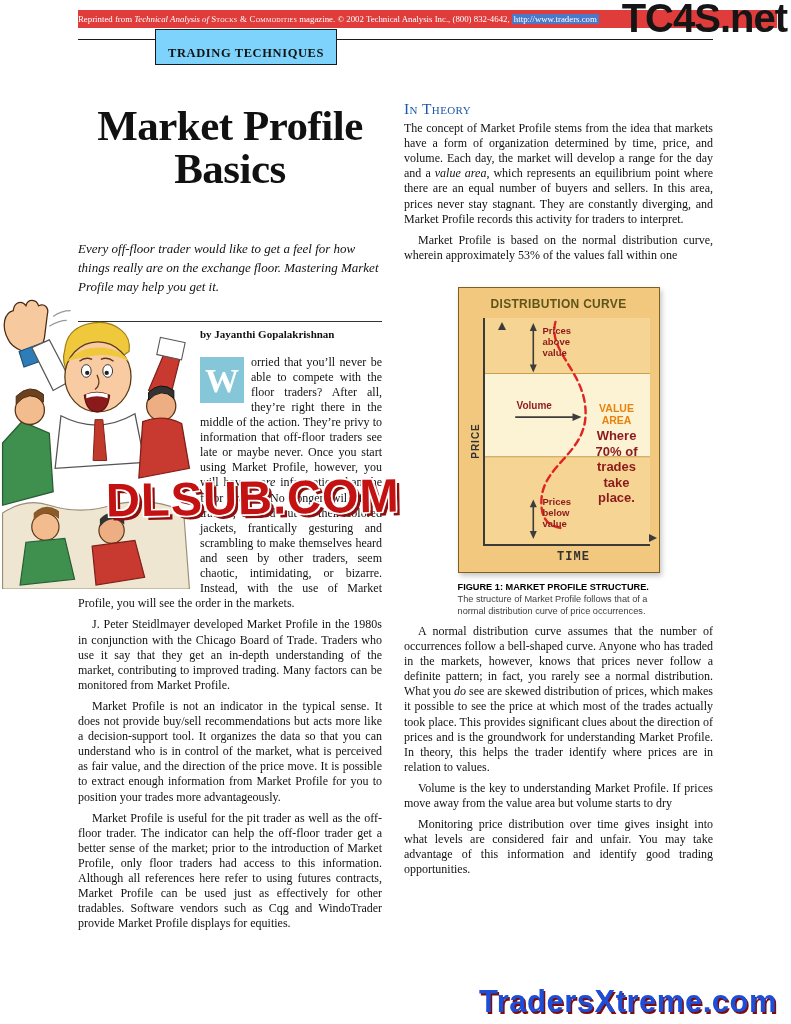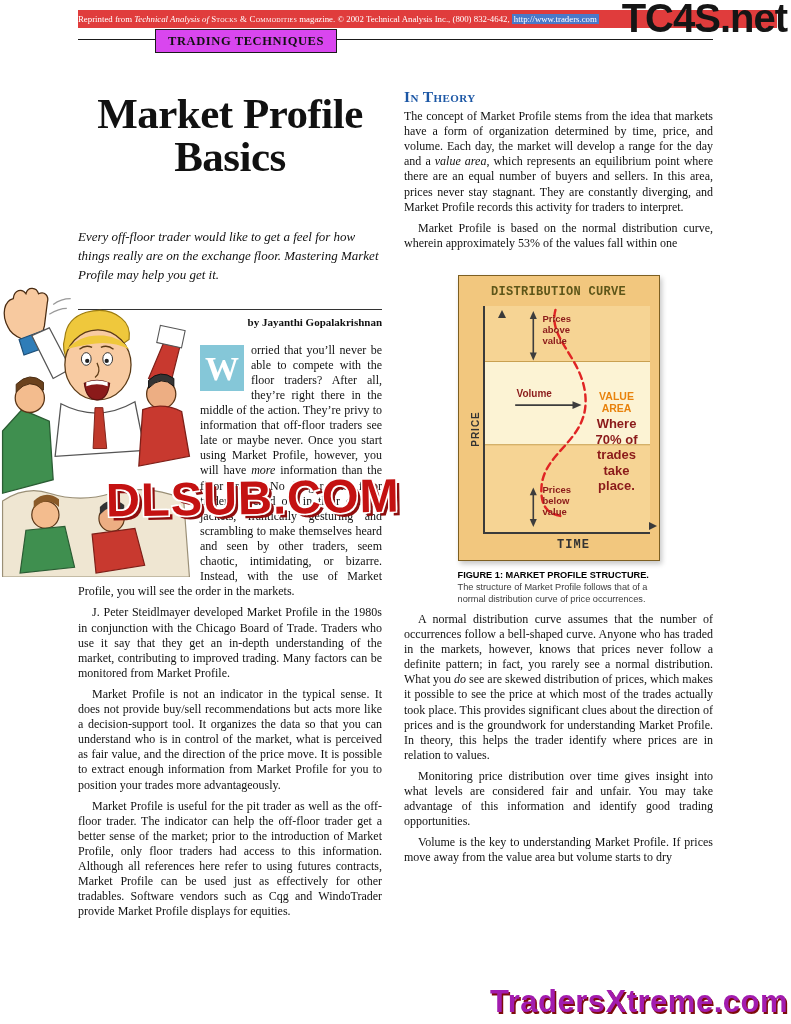--- a/index.html
+++ b/index.html
@@ -8,51 +8,51 @@
         font-family:"Liberation Serif","DejaVu Serif",serif;color:#111}
 
   
   .banner{position:absolute;left:78px;top:10px;right:14px;height:18px;background:#E03C3C;
           color:#fff;font-size:8.8px;line-height:18px;white-space:nowrap;overflow:hidden}
   .banner .smallcaps{font-variant:small-caps;letter-spacing:.3px}
   .banner .url{background:#4a79c9;padding:0 2px}
   .tc4s{position:absolute;top:-4px;right:4px;z-index:6;font-family:"Liberation Sans","DejaVu Sans",sans-serif;
         font-weight:bold;font-size:40px;letter-spacing:-1px;color:#151515}
   .toprule{position:absolute;left:78px;top:39px;width:635px;border-top:1.6px solid #1a1a1a}
-  .section-box{position:absolute;left:155px;top:29px;z-index:2;background:#d946ef;border:1.6px solid #1a1a1a;
-               padding:4px 12px 3px;font-weight:bold;font-size:12.5px;letter-spacing:.6px}
-
-  
-  .columns{position:absolute;left:78px;top:88px;width:635px;display:flex;gap:22px}
+  .section-box{position:absolute;left:155px;top:29px;z-index:2;background:#7dd3fc;border:1.6px solid #1a1a1a;
+               padding:16px 12px 3px;font-weight:bold;font-size:12.5px;letter-spacing:.6px}
+
+  
+  .columns{position:absolute;left:78px;top:100px;width:635px;display:flex;gap:22px}
   .col-left{width:308px}
   .col-right{width:313px}
 
   .title{text-align:center;font-weight:bold;font-size:43px;line-height:1.0;letter-spacing:-.5px;margin-top:4px}
   .title span{display:block;white-space:nowrap}
   .intro{margin-top:50px;font-style:italic;font-size:13px;line-height:1.45}
 
   .open-block{margin-top:24px}
   .illustration{float:left;width:192px;height:292px;margin:-24px 8px 6px -78px}
   .illustration svg{width:100%;height:100%}
-  .byline{border-top:1.2px solid #333;padding-top:6px;text-align:right;font-weight:bold;font-size:11px}
+  .byline{border-top:1.2px solid #333;padding-top:6px;text-align:left;font-weight:bold;font-size:11px}
 
   .p{font-size:12px;line-height:1.26;text-align:justify;margin-top:6px}
   .p1{margin-top:15px}
   .ind{text-indent:14px}
   .dropcap{float:left;width:44px;height:46px;background:#85C7D8;color:#fff;font-weight:bold;font-size:34px;
            text-align:center;line-height:48px;margin:2px 7px 1px 0}
 
-  .in-theory{color:#1C57A5;font-weight:bold;font-size:15.5px;font-variant:small-caps;letter-spacing:.4px}
+  .in-theory{color:#1C57A5;font-weight:normal;font-size:15.5px;font-variant:small-caps;letter-spacing:.4px}
   .col-right .p.first{margin-top:3px}
 
   
   .figure{width:202px;margin:24px auto 0 auto}
   .fig-panel{width:202px;background:#F2C77E;border:1px solid #7d5f22;padding:9px 9px 8px;
              box-shadow:2px 3px 5px rgba(0,0,0,.22)}
-  .fig-title{text-align:center;font-family:Liberation Mono, monospace;font-weight:bold;
+  .fig-title{text-align:center;font-family:Liberation Sans, sans-serif;font-weight:bold;
              font-size:12px;color:#5E5619;letter-spacing:.3px}
   .fig-body{position:relative;margin-top:7px;padding-left:15px}
   .plot{position:relative;height:228px;border-left:2.5px solid #3a3a3a;border-bottom:2.5px solid #3a3a3a}
   .plot svg{position:absolute;left:0;top:0;width:100%;height:100%}
   .price-label{position:absolute;left:7px;top:50%;transform:translate(-50%,-50%) rotate(-90deg);
                font-family:"Liberation Sans",sans-serif;font-weight:bold;font-size:10px;color:#333;letter-spacing:1px}
   .y-arrow{position:absolute;left:13.5px;top:4px;width:0;height:0;border-bottom:8px solid #3a3a3a;
            border-left:4.5px solid transparent;border-right:4.5px solid transparent}
   .x-arrow{position:absolute;right:-7px;bottom:2px;width:0;height:0;border-left:8px solid #3a3a3a;
            border-top:4.5px solid transparent;border-bottom:4.5px solid transparent}
@@ -69,23 +69,23 @@
   .va-sub{color:#8B1A1A;font-size:13px;margin-top:2px;line-height:1.2}
   .fig-caption{width:202px;margin:9px auto 0;font-family:"Liberation Sans","DejaVu Sans",sans-serif;
                font-size:9.2px;color:#3d3d3d;line-height:1.3}
   .cap-bold{font-weight:bold;color:#000}
 
   
   .wm-center{position:absolute;left:106px;top:470px;z-index:9;transform:rotate(-1deg);
              font-family:"Liberation Sans","DejaVu Sans",sans-serif;font-weight:bold;font-size:47px;
              letter-spacing:1px;color:#C41212;
              text-shadow:-1.5px -1.5px 0 #fff,1.5px -1.5px 0 #fff,-1.5px 1.5px 0 #fff,1.5px 1.5px 0 #fff,4px 4px 0 #8F0E0E}
-  .wm-bottom{position:absolute;right:3px;bottom:4px;z-index:9;
+  .wm-bottom{position:absolute;right:14px;bottom:4px;z-index:9;
              font-family:"Liberation Sans","DejaVu Sans",sans-serif;font-weight:bold;font-size:31px;
-             color:#a21caf;text-shadow:1.5px 1.5px 0 #7e0b0b;letter-spacing:.5px}
+             color:#1d4ed8;text-shadow:1.5px 1.5px 0 #7e0b0b;letter-spacing:.5px}
 </style>
 </head>
 <body>
 
 <div class="page">
 
   <header class="banner">
     <span><span>Reprinted from </span><i>Technical Analysis of </i><span class="smallcaps">Stocks &amp; Commodities</span><span> magazine. © 2002 Technical Analysis Inc., (800) 832-4642, </span><span class="url">http://www.traders.com</span></span>
   </header>
 
@@ -191,21 +191,21 @@
               <div class="y-arrow"></div>
               <div class="x-arrow"></div>
             </div>
             <div class="time-label">TIME</div>
           </div>
         </div>
         <figcaption class="fig-caption"><span class="cap-bold">FIGURE 1: MARKET PROFILE STRUCTURE.</span><span> The structure of Market Profile follows that of a normal distribution curve of price occurrences.</span></figcaption>
       </figure>
 
       <p class="p ind">A normal distribution curve assumes that the number of occurrences follow a bell-shaped curve. Anyone who has traded in the markets, however, knows that prices never follow a definite pattern; in fact, you rarely see a normal distribution. What you <i>do</i> see are skewed distribution of prices, which makes it possible to see the price at which most of the trades actually took place. This provides significant clues about the direction of prices and is the groundwork for understanding Market Profile. In theory, this helps the trader identify where prices are in relation to values.</p>
+      <p class="p ind">Volume is the key to understanding Market Profile. If prices move away from the value area but volume starts to dry</p>
       <p class="p ind">Monitoring price distribution over time gives insight into what levels are considered fair and unfair. You may take advantage of this information and identify good trading opportunities.</p>
-      <p class="p ind">Volume is the key to understanding Market Profile. If prices move away from the value area but volume starts to dry</p>
     </div>
   </div>
 
   <div class="wm-center">DLSUB.COM</div>
   <div class="wm-bottom">TradersXtreme.com</div>
 
 </div>
 
 </body></html>

